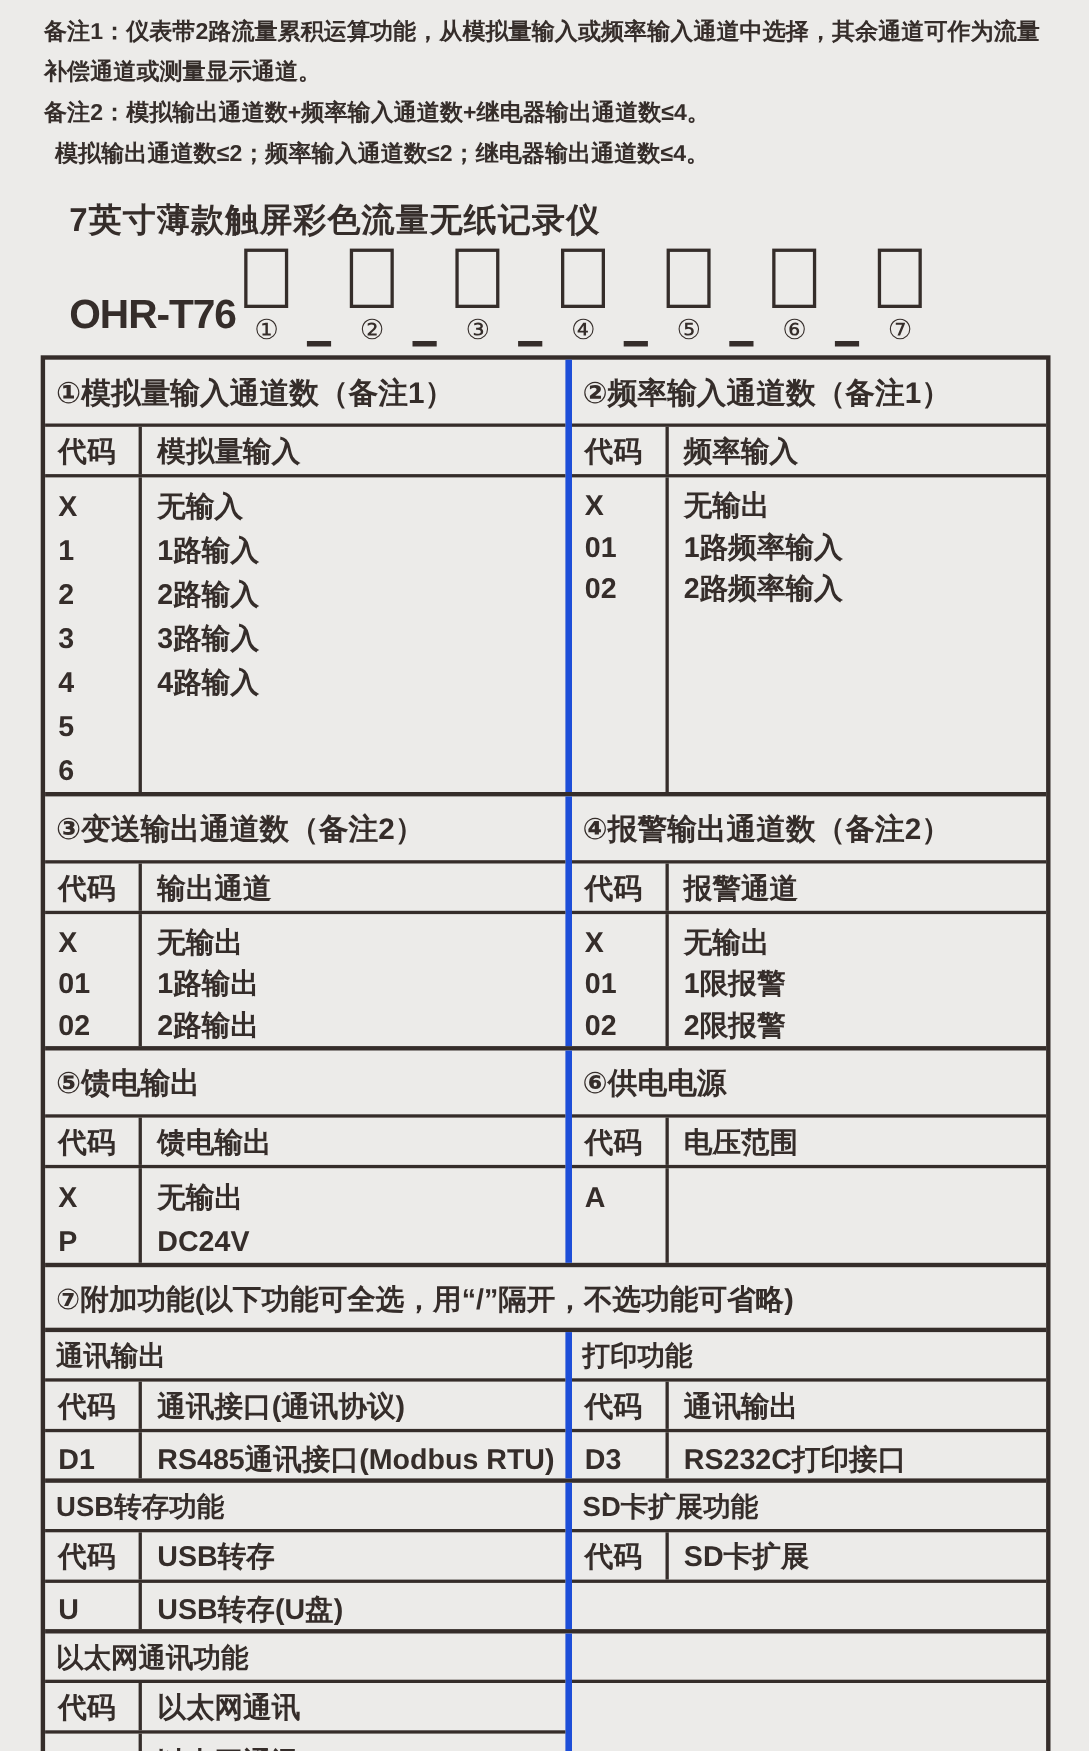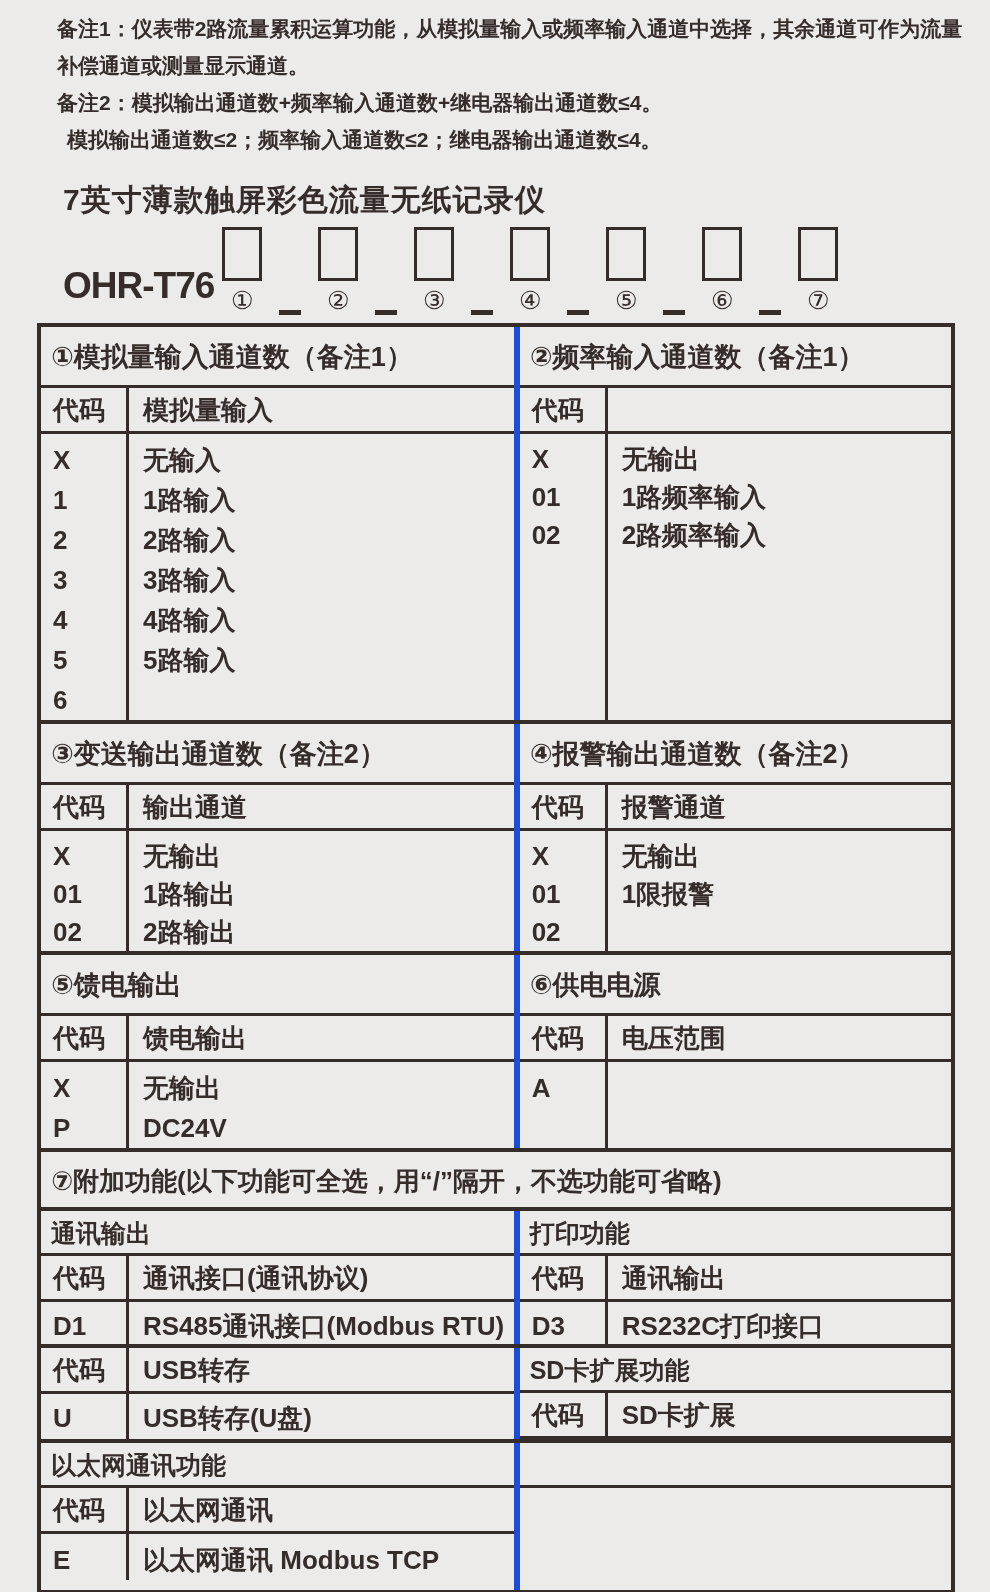--- a/index.html
+++ b/index.html
@@ -8,21 +8,21 @@
     background:#ecebe9;
     color:#352d2a;
     font-family:"Liberation Sans","DejaVu Sans",sans-serif;
     font-weight:700;
     -webkit-font-smoothing:antialiased;
     overflow:hidden;
   }
   .page{position:relative;width:990px;height:1592px;}
 
   
-  .notes{padding:10px 28px 0 40px;font-size:21px;line-height:37px;margin-left:17px;}
+  .notes{padding:10px 28px 0 40px;font-size:21px;line-height:37px;}
   .note-line{white-space:nowrap;}
   .note-line.indent{padding-left:10px;}
 
   
   .title{margin:22px 0 0 63px;font-size:30px;font-weight:700;letter-spacing:1px;}
   .model-line{margin:6px 0 0 63px;display:flex;align-items:flex-end;height:88px;}
   .model-prefix{font-size:37px;line-height:58px;letter-spacing:-1px;font-weight:700;}
   .munit{width:56px;display:flex;flex-direction:column;align-items:center;}
   .mbox{width:34px;height:48px;border:3px solid #352d2a;margin-top:7px;background:transparent;}
   .mnum{margin-top:5px;font-size:25px;font-weight:400;}
@@ -124,28 +124,28 @@
             <div class="ln">4</div>
             <div class="ln">5</div>
             <div class="ln">6</div>
           </div>
           <div class="desc-c">
             <div class="ln">无输入</div>
             <div class="ln">1路输入</div>
             <div class="ln">2路输入</div>
             <div class="ln">3路输入</div>
             <div class="ln">4路输入</div>
-            <div class="ln">5路输入</div>
           </div>
         </div>
       </div>
       <div class="hr">
         <div class="sec-h">②频率输入通道数（备注1）</div>
         <div class="grid-sub">
           <div class="code-c">代码</div>
+          <div class="desc-c">频率输入</div>
         </div>
         <div class="grid-data">
           <div class="code-c">
             <div class="ln">X</div>
             <div class="ln">01</div>
             <div class="ln">02</div>
           </div>
           <div class="desc-c">
             <div class="ln">无输出</div>
             <div class="ln">1路频率输入</div>
@@ -183,20 +183,21 @@
         </div>
         <div class="grid-data">
           <div class="code-c">
             <div class="ln">X</div>
             <div class="ln">01</div>
             <div class="ln">02</div>
           </div>
           <div class="desc-c">
             <div class="ln">无输出</div>
             <div class="ln">1限报警</div>
+            <div class="ln">2限报警</div>
           </div>
         </div>
       </div>
     </div>
 
     <div class="band">
       <div class="hl">
         <div class="sec-h">⑤馈电输出</div>
         <div class="grid-sub">
           <div class="code-c">代码</div>
@@ -259,20 +260,21 @@
           </div>
           <div class="desc-c">
             <div class="ln">RS232C打印接口</div>
           </div>
         </div>
       </div>
     </div>
 
     <div class="band">
       <div class="hl">
+        <div class="sec-h compact">USB转存功能</div>
         <div class="grid-sub">
           <div class="code-c">代码</div>
           <div class="desc-c">USB转存</div>
         </div>
         <div class="grid-data compact-data">
           <div class="code-c">
             <div class="ln">U</div>
           </div>
           <div class="desc-c">
             <div class="ln">USB转存(U盘)</div>

